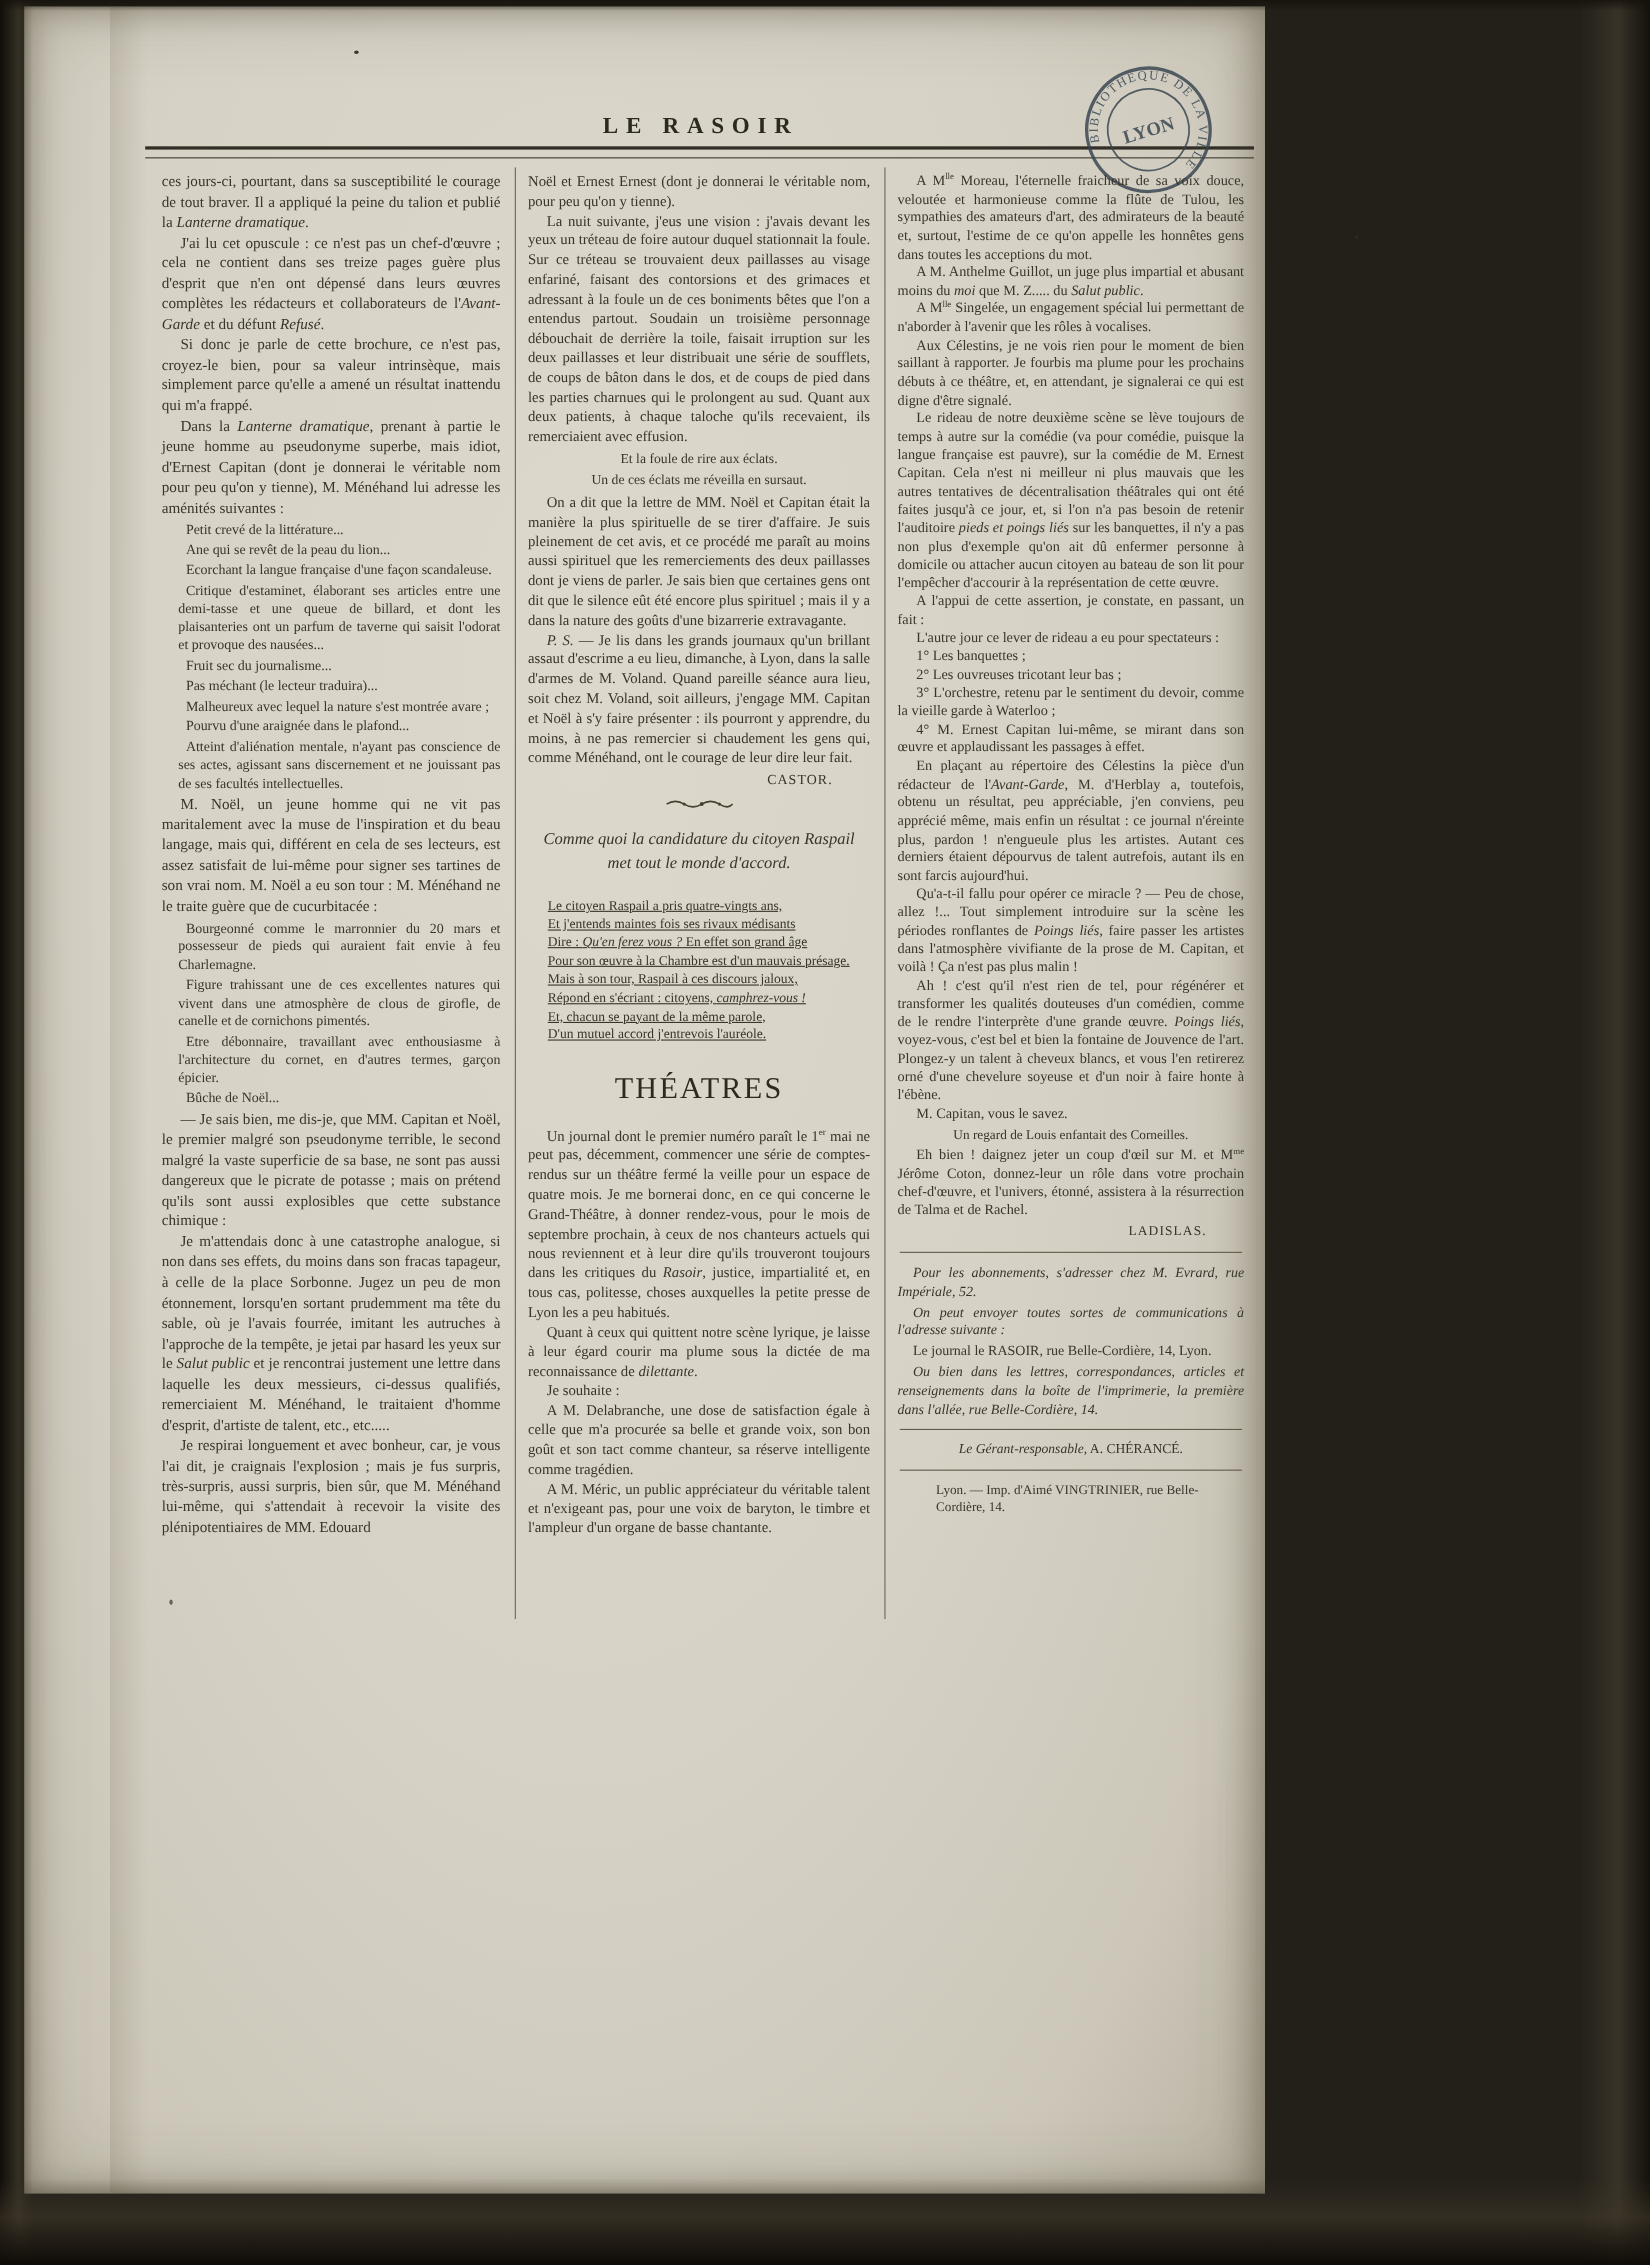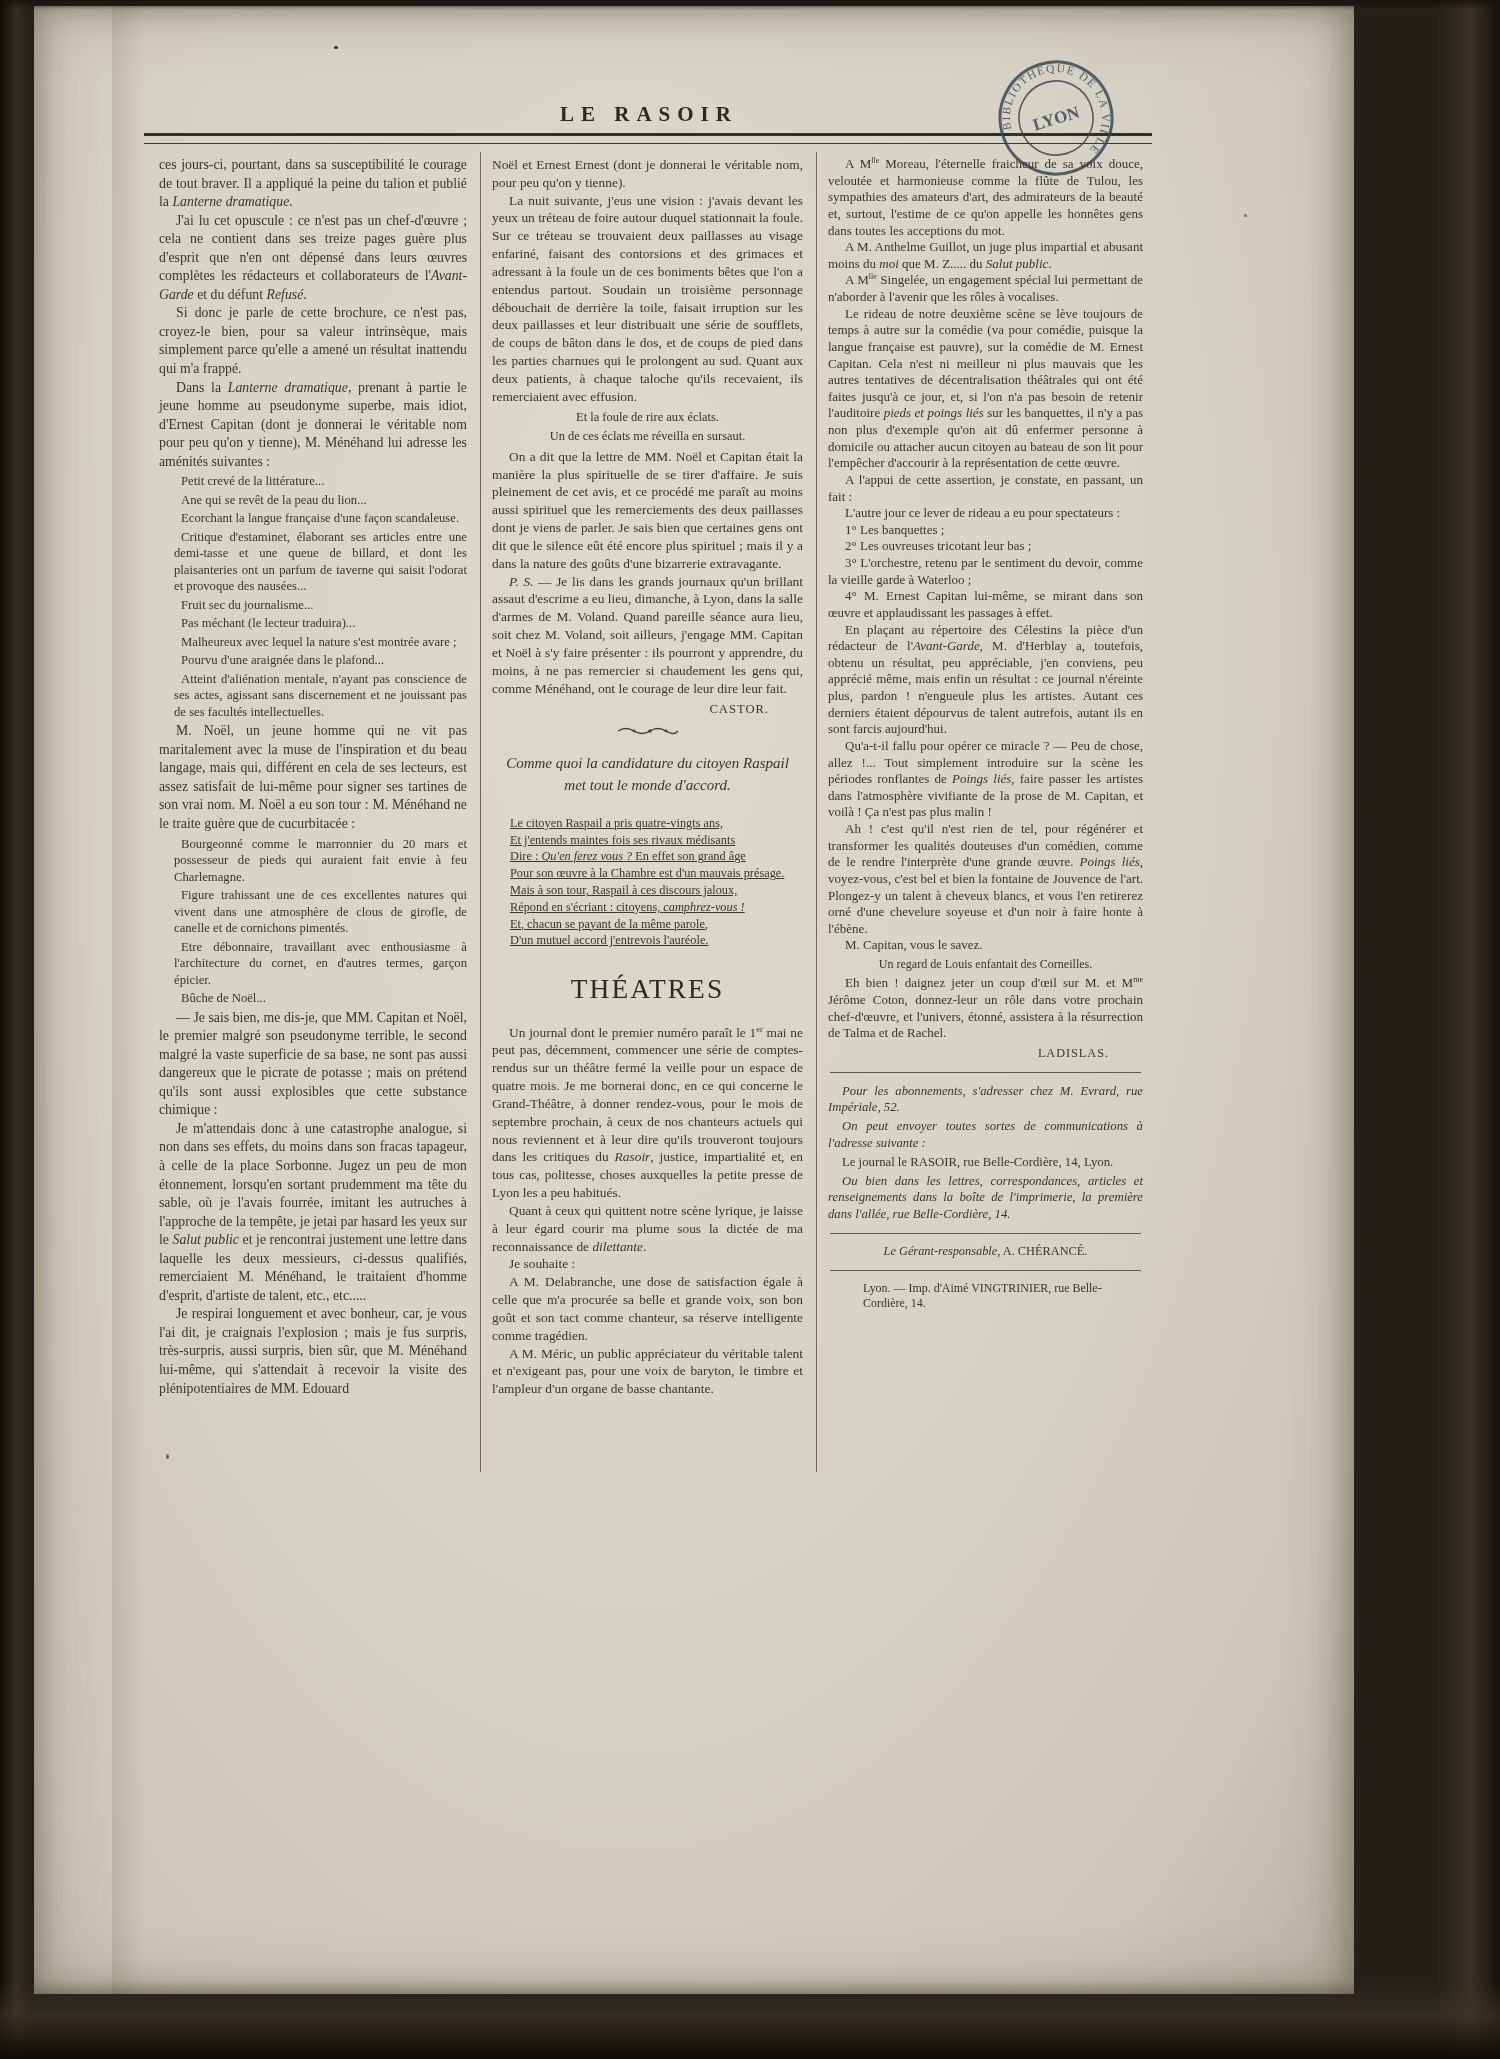--- a/index.html
+++ b/index.html
@@ -1,18 +1,18 @@
 <!DOCTYPE html>
 <html><head>
 <meta charset="utf-8">
 <style>
   html,body{margin:0;padding:0;background:#15120d;}
   .scan{position:relative;width:1500px;height:2059px;background:#23201a;overflow:hidden;
         font-family:"Liberation Serif","DejaVu Serif",serif;}
-  .paper{position:absolute;left:34px;top:6px;width:1320px;height:1988px;
+  .paper{position:absolute;left:22px;top:6px;width:1128px;height:1988px;
          background:radial-gradient(ellipse at 45% 32%, #dcd8cc 0%, #d6d2c6 50%, #ccc7b9 82%, #b8b2a2 100%);
          box-shadow:inset 0 0 70px rgba(70,58,35,.28), inset -12px 0 30px rgba(60,50,30,.25), inset 10px 0 24px rgba(60,50,30,.2);}
   .fold-shadow{position:absolute;left:78px;top:0;bottom:0;width:34px;pointer-events:none;
          background:linear-gradient(90deg, rgba(95,84,60,.16), rgba(95,84,60,0));}
   .edge-right{position:absolute;right:0;top:0;bottom:0;width:64px;
          background:linear-gradient(270deg,#14110c 0%, rgba(74,66,50,.55) 45%, rgba(74,66,50,0) 100%);}
   .edge-bottom{position:absolute;left:0;right:0;bottom:0;height:78px;
          background:linear-gradient(0deg,#0e0b07 0%, rgba(62,54,40,.6) 55%, rgba(62,54,40,0) 100%);}
   .edge-left{position:absolute;left:0;top:0;bottom:0;width:30px;
          background:linear-gradient(90deg,#100d09 0%, rgba(70,62,46,.5) 55%, rgba(70,62,46,0) 100%);}
@@ -123,20 +123,21 @@
           <p class="b-normal">Un journal dont le premier numéro paraît le 1<sup>er</sup> mai ne peut pas, décemment, commencer une série de comptes-rendus sur un théâtre fermé la veille pour un espace de quatre mois. Je me bornerai donc, en ce qui concerne le Grand-Théâtre, à donner rendez-vous, pour le mois de septembre prochain, à ceux de nos chanteurs actuels qui nous reviennent et à leur dire qu'ils trouveront toujours dans les critiques du <i>Rasoir</i>, justice, impartialité et, en tous cas, politesse, choses auxquelles la petite presse de Lyon les a peu habitués.</p>
           <p class="b-normal">Quant à ceux qui quittent notre scène lyrique, je laisse à leur égard courir ma plume sous la dictée de ma reconnaissance de <i>dilettante</i>.</p>
           <p class="b-normal">Je souhaite :</p>
           <p class="b-normal">A M. Delabranche, une dose de satisfaction égale à celle que m'a procurée sa belle et grande voix, son bon goût et son tact comme chanteur, sa réserve intelligente comme tragédien.</p>
           <p class="b-normal">A M. Méric, un public appréciateur du véritable talent et n'exigeant pas, pour une voix de baryton, le timbre et l'ampleur d'un organe de basse chantante.</p>
         </div>
       <div class="col col-3">
           <p class="b-normal">A M<sup>lle</sup> Moreau, l'éternelle fraicheur de sa voix douce, veloutée et harmonieuse comme la flûte de Tulou, les sympathies des amateurs d'art, des admirateurs de la beauté et, surtout, l'estime de ce qu'on appelle les honnêtes gens dans toutes les acceptions du mot.</p>
           <p class="b-normal">A M. Anthelme Guillot, un juge plus impartial et abusant moins du <i>moi</i> que M. Z..... du <i>Salut public</i>.</p>
           <p class="b-normal">A M<sup>lle</sup> Singelée, un engagement spécial lui permettant de n'aborder à l'avenir que les rôles à vocalises.</p>
+          <p class="b-normal">Aux Célestins, je ne vois rien pour le moment de bien saillant à rapporter. Je fourbis ma plume pour les prochains débuts à ce théâtre, et, en attendant, je signalerai ce qui est digne d'être signalé.</p>
           <p class="b-normal">Le rideau de notre deuxième scène se lève toujours de temps à autre sur la comédie (va pour comédie, puisque la langue française est pauvre), sur la comédie de M. Ernest Capitan. Cela n'est ni meilleur ni plus mauvais que les autres tentatives de décentralisation théâtrales qui ont été faites jusqu'à ce jour, et, si l'on n'a pas besoin de retenir l'auditoire <i>pieds et poings liés</i> sur les banquettes, il n'y a pas non plus d'exemple qu'on ait dû enfermer personne à domicile ou attacher aucun citoyen au bateau de son lit pour l'empêcher d'accourir à la représentation de cette œuvre.</p>
           <p class="b-normal">A l'appui de cette assertion, je constate, en passant, un fait :</p>
           <p class="b-normal">L'autre jour ce lever de rideau a eu pour spectateurs :</p>
           <p class="b-normal">1° Les banquettes ;</p>
           <p class="b-normal">2° Les ouvreuses tricotant leur bas ;</p>
           <p class="b-normal">3° L'orchestre, retenu par le sentiment du devoir, comme la vieille garde à Waterloo ;</p>
           <p class="b-normal">4° M. Ernest Capitan lui-même, se mirant dans son œuvre et applaudissant les passages à effet.</p>
           <p class="b-normal">En plaçant au répertoire des Célestins la pièce d'un rédacteur de l'<i>Avant-Garde</i>, M. d'Herblay a, toutefois, obtenu un résultat, peu appréciable, j'en conviens, peu apprécié même, mais enfin un résultat : ce journal n'éreinte plus, pardon ! n'engueule plus les artistes. Autant ces derniers étaient dépourvus de talent autrefois, autant ils en sont farcis aujourd'hui.</p>
           <p class="b-normal">Qu'a-t-il fallu pour opérer ce miracle ? — Peu de chose, allez !... Tout simplement introduire sur la scène les périodes ronflantes de <i>Poings liés</i>, faire passer les artistes dans l'atmosphère vivifiante de la prose de M. Capitan, et voilà ! Ça n'est pas plus malin !</p>
           <p class="b-normal">Ah ! c'est qu'il n'est rien de tel, pour régénérer et transformer les qualités douteuses d'un comédien, comme de le rendre l'interprète d'une grande œuvre. <i>Poings liés</i>, voyez-vous, c'est bel et bien la fontaine de Jouvence de l'art. Plongez-y un talent à cheveux blancs, et vous l'en retirerez orné d'une chevelure soyeuse et d'un noir à faire honte à l'ébène.</p>

